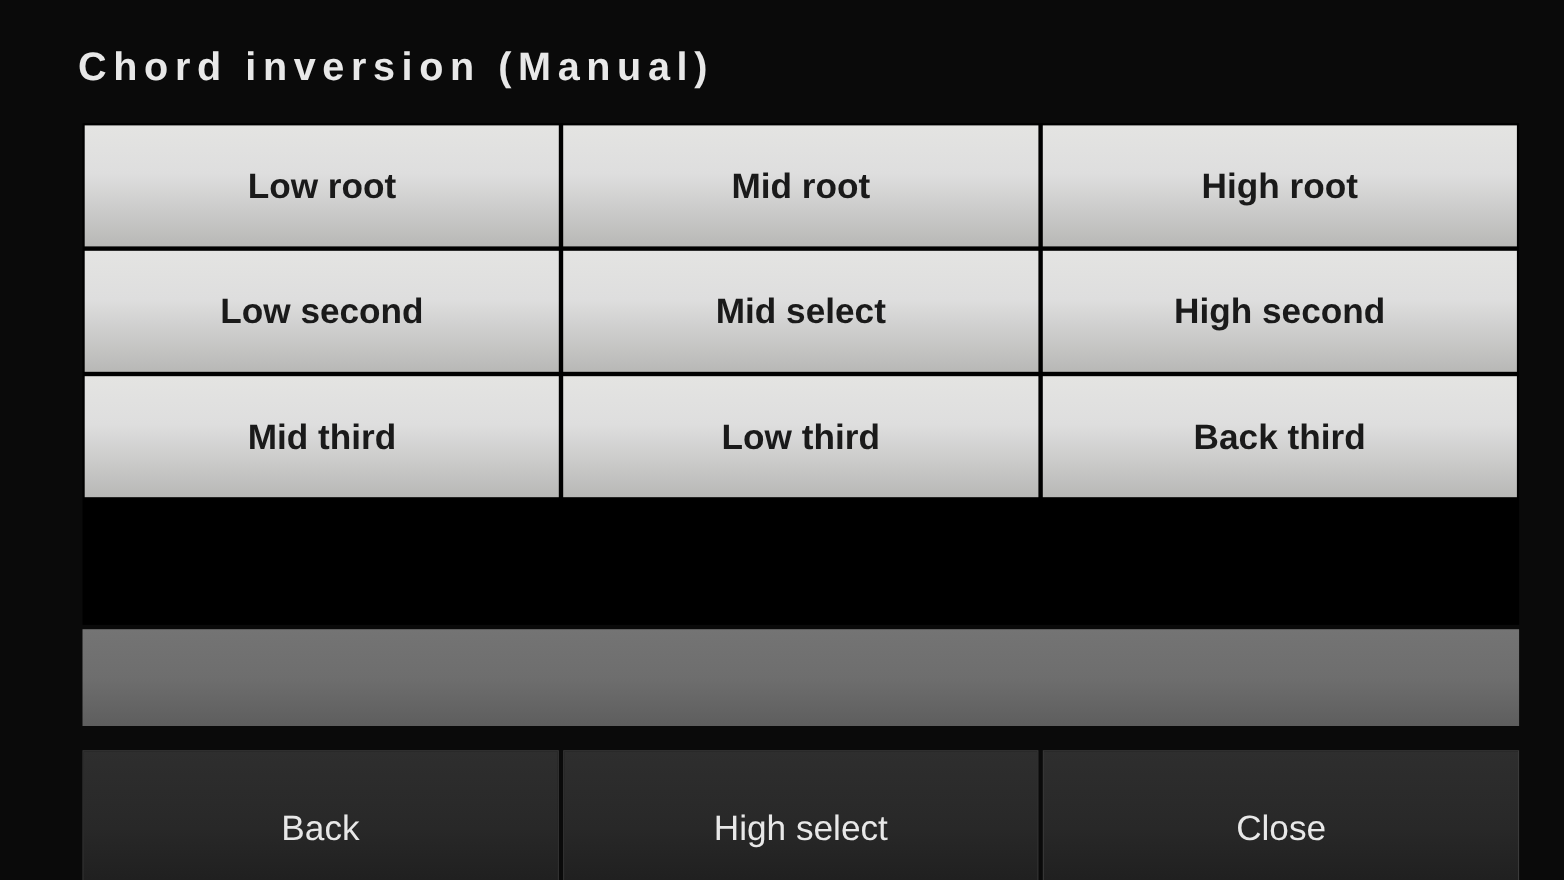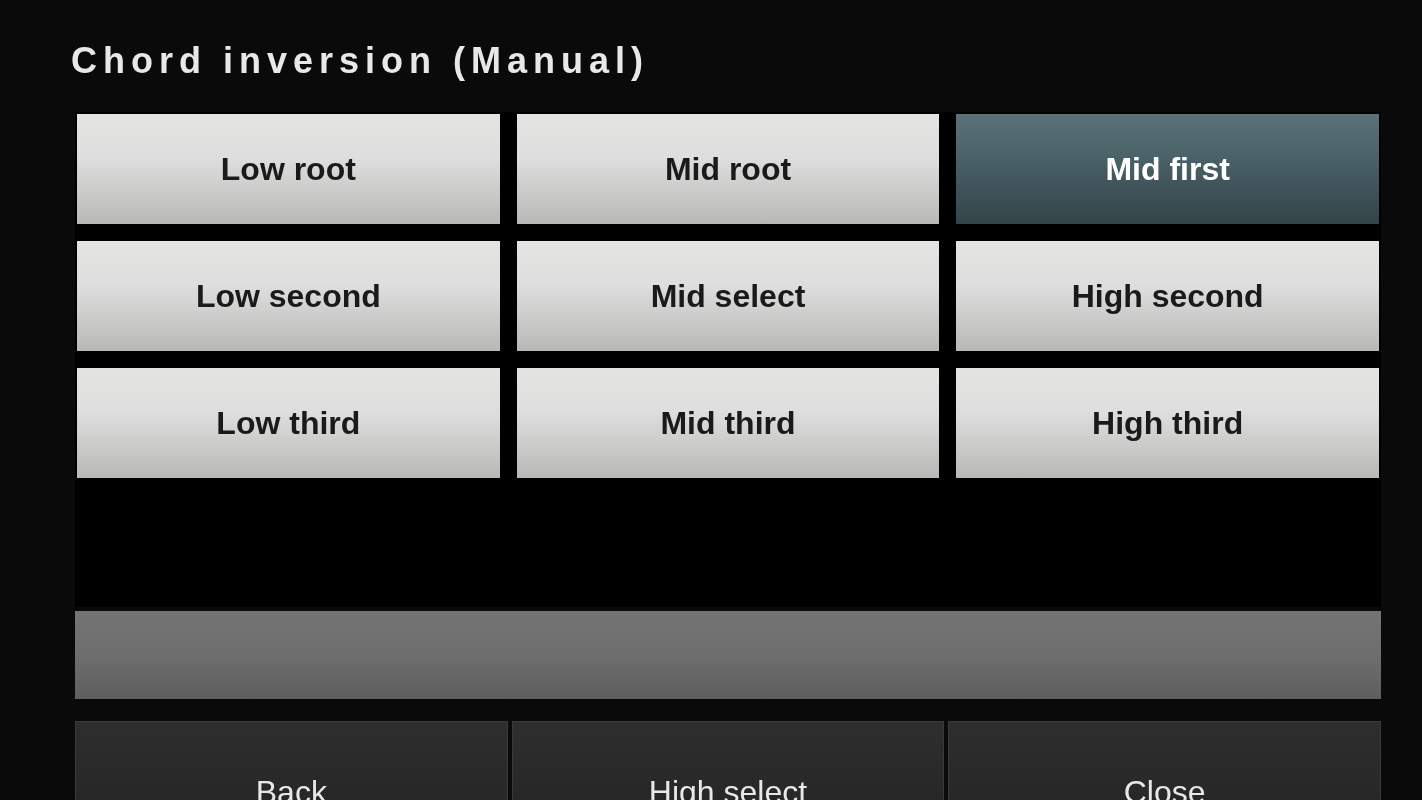--- a/index.html
+++ b/index.html
@@ -22,21 +22,21 @@
       font-size: 36px;
       font-weight: 700;
       letter-spacing: 6px;
       margin-bottom: 30px;
       margin-left: -4px;
     }
     .grid {
       display: grid;
       grid-template-columns: repeat(3, 1fr);
       grid-template-rows: repeat(4, 110px);
-      gap: 17px;
+      gap: 4px;
       background: #000;
       padding: 2px;
     }
     .cell {
       background: linear-gradient(to bottom, #e4e4e2 0%, #dedede 40%, #b8b8b6 100%);
       display: flex;
       align-items: center;
       justify-content: center;
       color: #1a1a1a;
       font-size: 32px;
@@ -76,27 +76,27 @@
   </style>
 </head>
 <body>
 
 <div class="container">
   <h1 class="title">Chord inversion (Manual)</h1>
 
   <div class="grid">
     <button class="cell">Low root</button>
     <button class="cell">Mid root</button>
-    <button class="cell selected">Mid first</button>
+    <button class="cell">High root</button>
     <button class="cell">Low second</button>
     <button class="cell">Mid select</button>
     <button class="cell">High second</button>
+    <button class="cell">Mid third</button>
     <button class="cell">Low third</button>
-    <button class="cell">Mid third</button>
-    <button class="cell">High third</button>
+    <button class="cell">Back third</button>
   </div>
 
   <div class="status-bar"></div>
 
   <div class="footer">
     <button class="footer-btn">Back</button>
     <button class="footer-btn">High select</button>
     <button class="footer-btn">Close</button>
   </div>
 </div>

